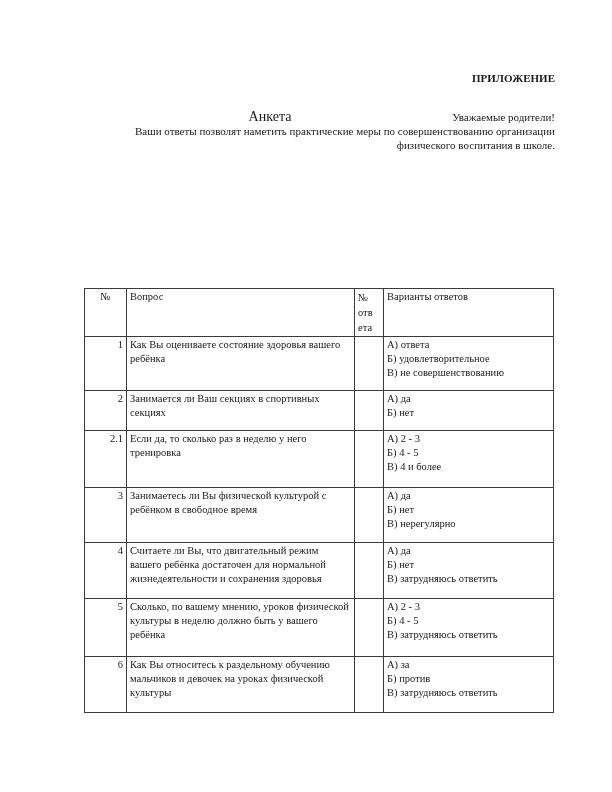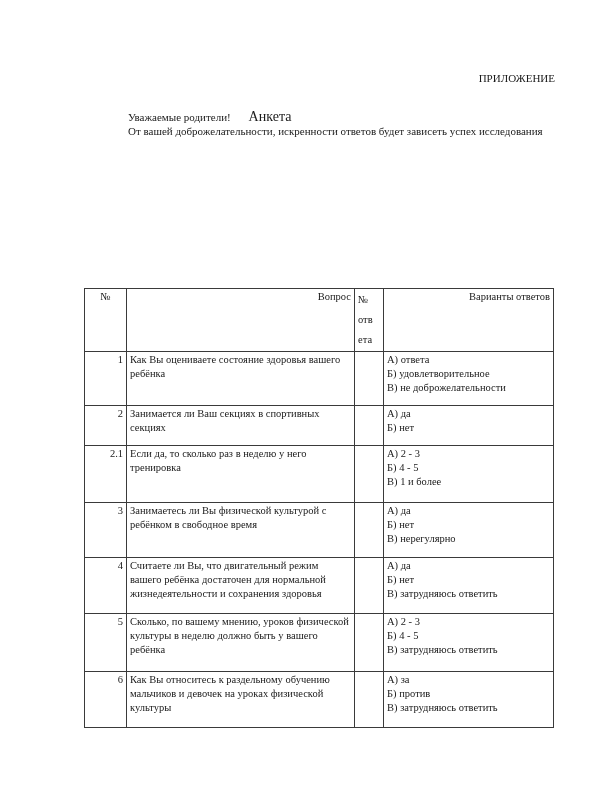--- a/index.html
+++ b/index.html
@@ -1,81 +1,81 @@
 <!DOCTYPE html>
 <html><head>
 <meta charset="utf-8">
 <style>
   html, body { margin: 0; padding: 0; background: #ffffff; }
   body { width: 612px; height: 792px; position: relative; overflow: hidden;
          font-family: "Liberation Serif", "DejaVu Serif", serif; color: #1a1a1a; }
-  .appendix { position: absolute; top: 72px; right: 57px; font-weight: normal; font-size: 11px; }
+  .appendix { position: absolute; top: 72px; right: 57px; font-weight: bold; font-size: 11px; }
   .title { position: absolute; top: 109px; left: 0; width: 540px; text-align: center; font-size: 14px; }
   .intro { position: absolute; top: 110px; left: 85px; width: 470px; font-size: 11px; line-height: 14px; }
   .intro p { margin: 0; }
-  .intro .ind { text-indent: 43px; }
+  .intro .ind { text-indent: 43px; text-align: right; }
   table { position: absolute; top: 288px; left: 84px; width: 470px; border-collapse: collapse;
           font-size: 10.5px; line-height: 14px; }
   td, th { border: 1px solid #3a3a3a; vertical-align: top; padding: 1px 3px; font-weight: normal; }
-  th { text-align: right; }
+  th { text-align: left; }
   .c-num { width: 35px; text-align: right; }
   .c-q { width: 221px; }
   .c-ans { width: 22px; text-align: left; }
   .c-var { }
-  th.c-ans { text-align: left; line-height: 20px; }
+  th.c-ans { text-align: left; line-height: 15px; }
   .opt { display: block; white-space: nowrap; }
 </style>
 </head>
 <body>
 
 <div class="appendix">ПРИЛОЖЕНИЕ</div>
 <div class="title">Анкета</div>
 
 <div class="intro">
   <p class="ind">Уважаемые родители!</p>
-  <p class="ind">От вашей доброжелательности, искренности ответов будет зависеть успех исследования</p>
+  <p class="ind">Ваши ответы позволят наметить практические меры по совершенствованию организации физического воспитания в школе.</p>
 </div>
 
 <table>
   <thead>
     <tr style="height:43px">
       <th class="c-num" style="text-align:center">№</th>
       <th class="c-q">Вопрос</th>
       <th class="c-ans">№ отв ета</th>
       <th class="c-var">Варианты ответов</th>
     </tr>
   </thead>
   <tbody id="rows">
       <tr style="height: 54px;">
         <td class="c-num">1</td>
         <td class="c-q">Как Вы оцениваете состояние здоровья вашего ребёнка</td>
         <td class="c-ans"></td>
         <td class="c-var">
           <span class="opt">А)   ответа</span>
           <span class="opt">Б) удовлетворительное</span>
-          <span class="opt">В)   не доброжелательности</span>
+          <span class="opt">В)   не совершенствованию</span>
         </td>
       </tr>
       <tr style="height: 40px;">
         <td class="c-num">2</td>
         <td class="c-q">Занимается ли Ваш секциях в спортивных секциях</td>
         <td class="c-ans"></td>
         <td class="c-var">
           <span class="opt">А) да</span>
           <span class="opt">Б) нет</span>
         </td>
       </tr>
       <tr style="height: 57px;">
         <td class="c-num">2.1</td>
         <td class="c-q"> Если да, то сколько раз в неделю у него тренировка</td>
         <td class="c-ans"></td>
         <td class="c-var">
           <span class="opt">А)   2 - 3</span>
           <span class="opt">Б) 4 - 5</span>
-          <span class="opt">В)   1 и более</span>
+          <span class="opt">В)   4 и более</span>
         </td>
       </tr>
       <tr style="height: 55px;">
         <td class="c-num">3</td>
         <td class="c-q">Занимаетесь ли Вы физической культурой с ребёнком в свободное время</td>
         <td class="c-ans"></td>
         <td class="c-var">
           <span class="opt">А)   да</span>
           <span class="opt">Б) нет</span>
           <span class="opt">В)   нерегулярно</span>

